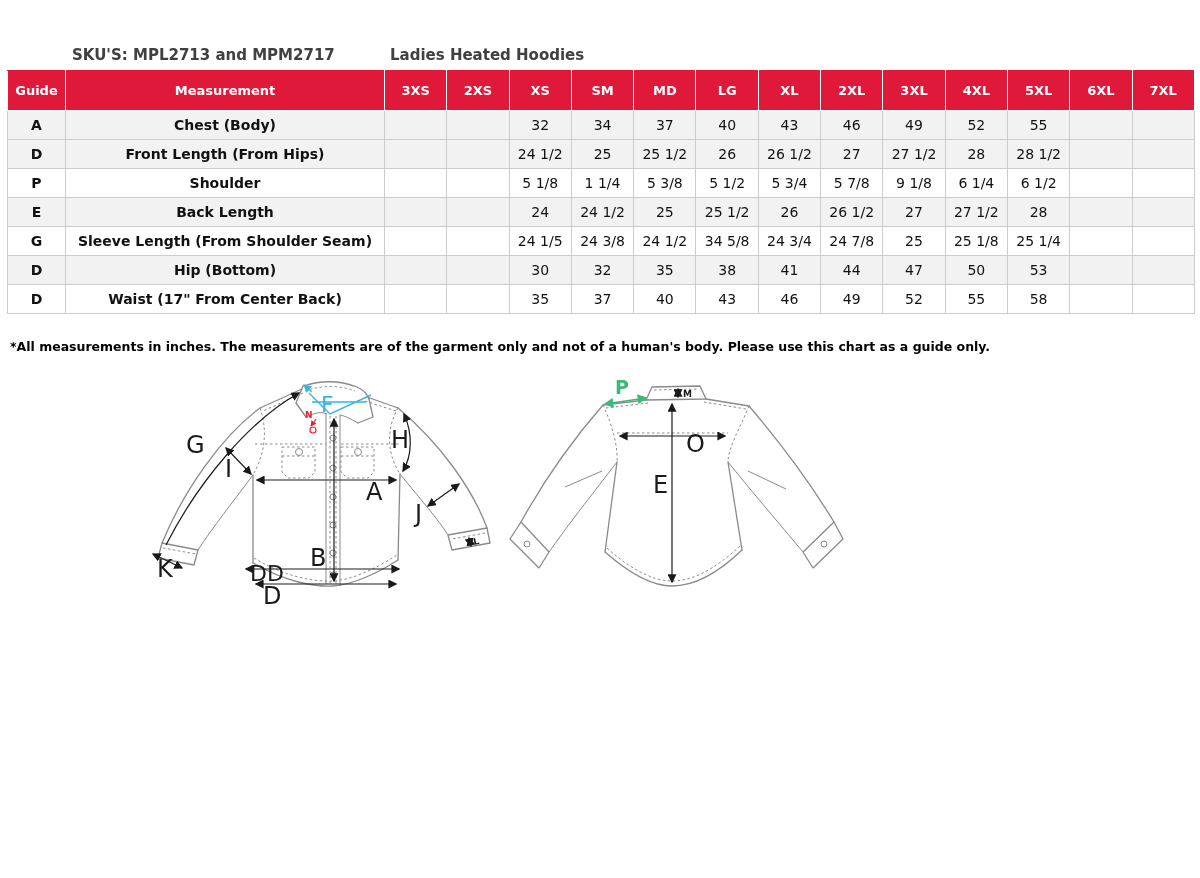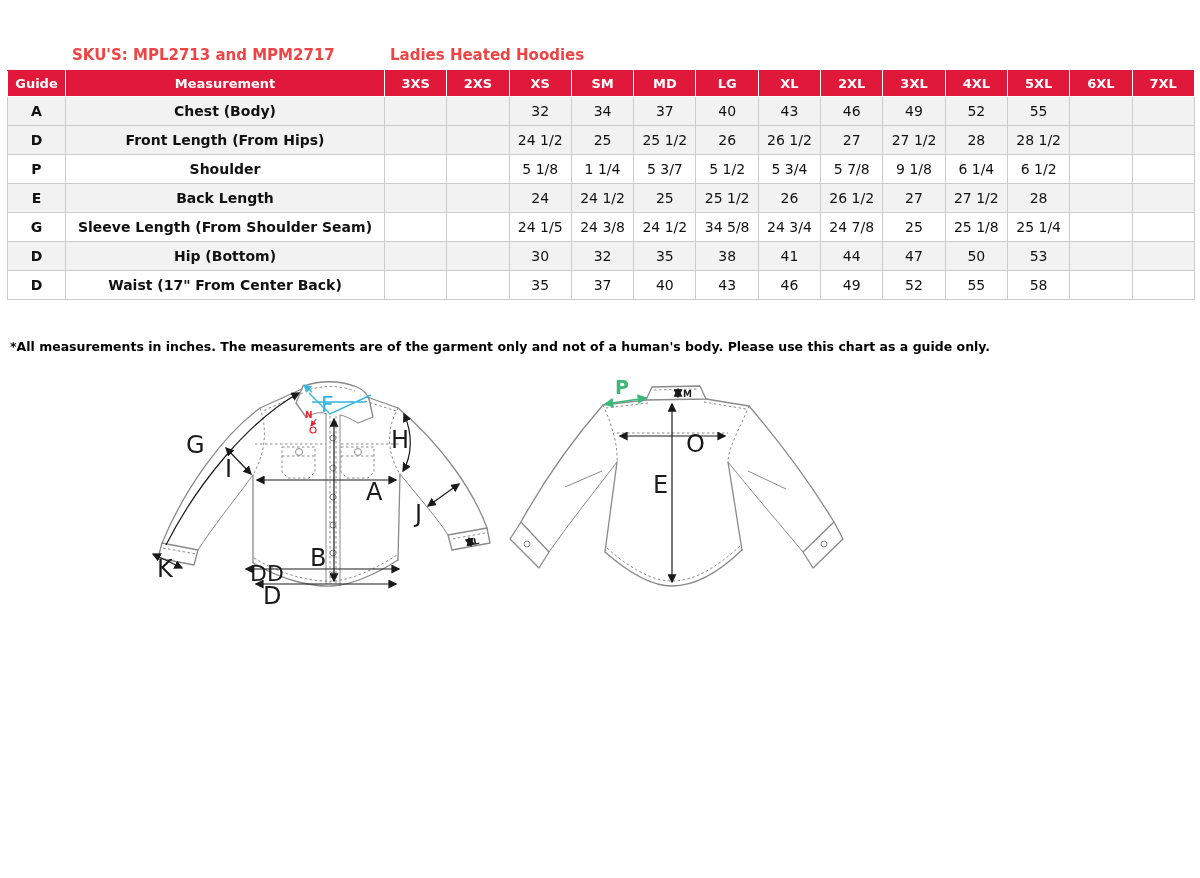--- a/index.html
+++ b/index.html
@@ -3,26 +3,26 @@
 <meta charset="utf-8">
 <style>
   :root{
     --header-bg:#e01839; --header-text:#ffffff; --row-alt:#f2f2f2; --border:#cccccc;
     --ink:#1a1a1a; --outline:#8a8a8a; --accent-cyan:#35b6e2; --accent-green:#3cb878; --accent-red:#e8212e;
   }
   *{box-sizing:border-box}
   html,body{margin:0;padding:0}
   body{width:1200px;height:878px;background:#ffffff;position:relative;
        font-family:"DejaVu Sans","Liberation Sans",sans-serif;color:var(--ink);}
-  .title{position:absolute;top:46px;font-size:15px;font-weight:bold;white-space:nowrap;color:#ef4444;}
+  .title{position:absolute;top:46px;font-size:15px;font-weight:bold;white-space:nowrap;color:#404040;}
   #sku-title{left:72px}
   #product-title{left:390px}
   table.size-chart{position:absolute;left:7px;top:70px;width:1187px;border-collapse:collapse;table-layout:fixed;}
   table.size-chart th{background:var(--header-bg);color:var(--header-text);font-size:13px;font-weight:bold;
-      height:26px;border:1px solid #ffffff;border-top:1px solid var(--header-bg);padding:0;text-align:center;}
+      height:40px;border:1px solid #ffffff;border-top:1px solid var(--header-bg);padding:0;text-align:center;}
   table.size-chart td{border:1px solid var(--border);height:29px;text-align:center;font-size:14px;
       padding:0 2px;background:#ffffff;color:#111;overflow:hidden;white-space:nowrap;}
   table.size-chart tr.alt td{background:var(--row-alt);}
   td.guide-cell, td.meas-cell{font-weight:bold;font-size:13.5px;}
   #footnote{position:absolute;left:10px;top:339px;font-size:12.5px;font-weight:bold;color:#000;}
   #diagram{position:absolute;left:0;top:372px;}
   .ol{fill:none;stroke:var(--outline);stroke-width:1.3;stroke-linejoin:round;stroke-linecap:round}
   .ol2{fill:none;stroke:var(--outline);stroke-width:1;stroke-linejoin:round}
   .st{fill:none;stroke:var(--outline);stroke-width:1;stroke-dasharray:2.5 2.5}
   .ar{fill:none;stroke:var(--ink);stroke-width:1.2}
@@ -115,21 +115,21 @@
         <td></td>
         <td></td>
       </tr>
       <tr>
         <td class="guide-cell">P</td>
         <td class="meas-cell">Shoulder</td>
         <td></td>
         <td></td>
         <td>5 1/8</td>
         <td>1 1/4</td>
-        <td>5 3/7</td>
+        <td>5 3/8</td>
         <td>5 1/2</td>
         <td>5 3/4</td>
         <td>5 7/8</td>
         <td>9 1/8</td>
         <td>6 1/4</td>
         <td>6 1/2</td>
         <td></td>
         <td></td>
       </tr>
       <tr class="alt">

